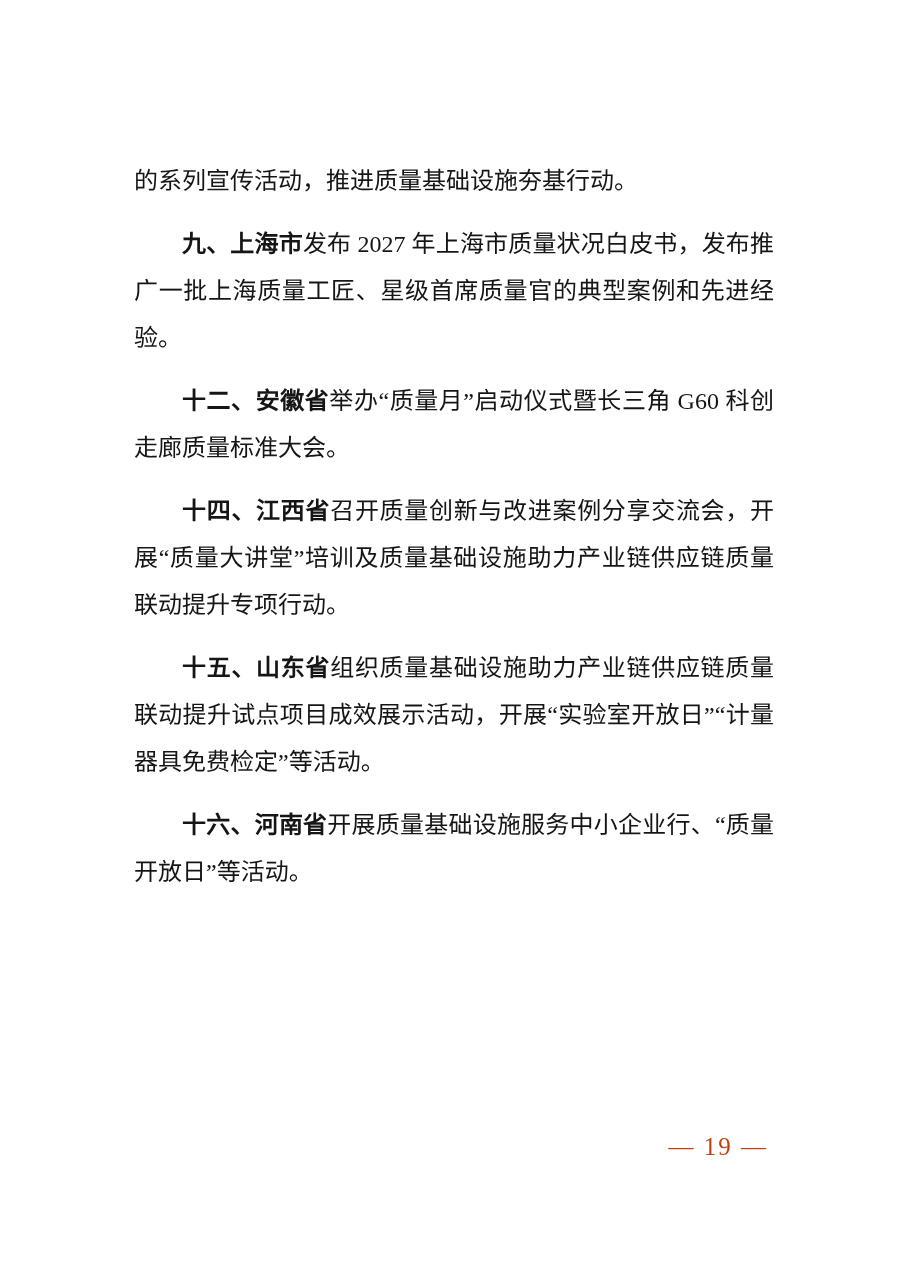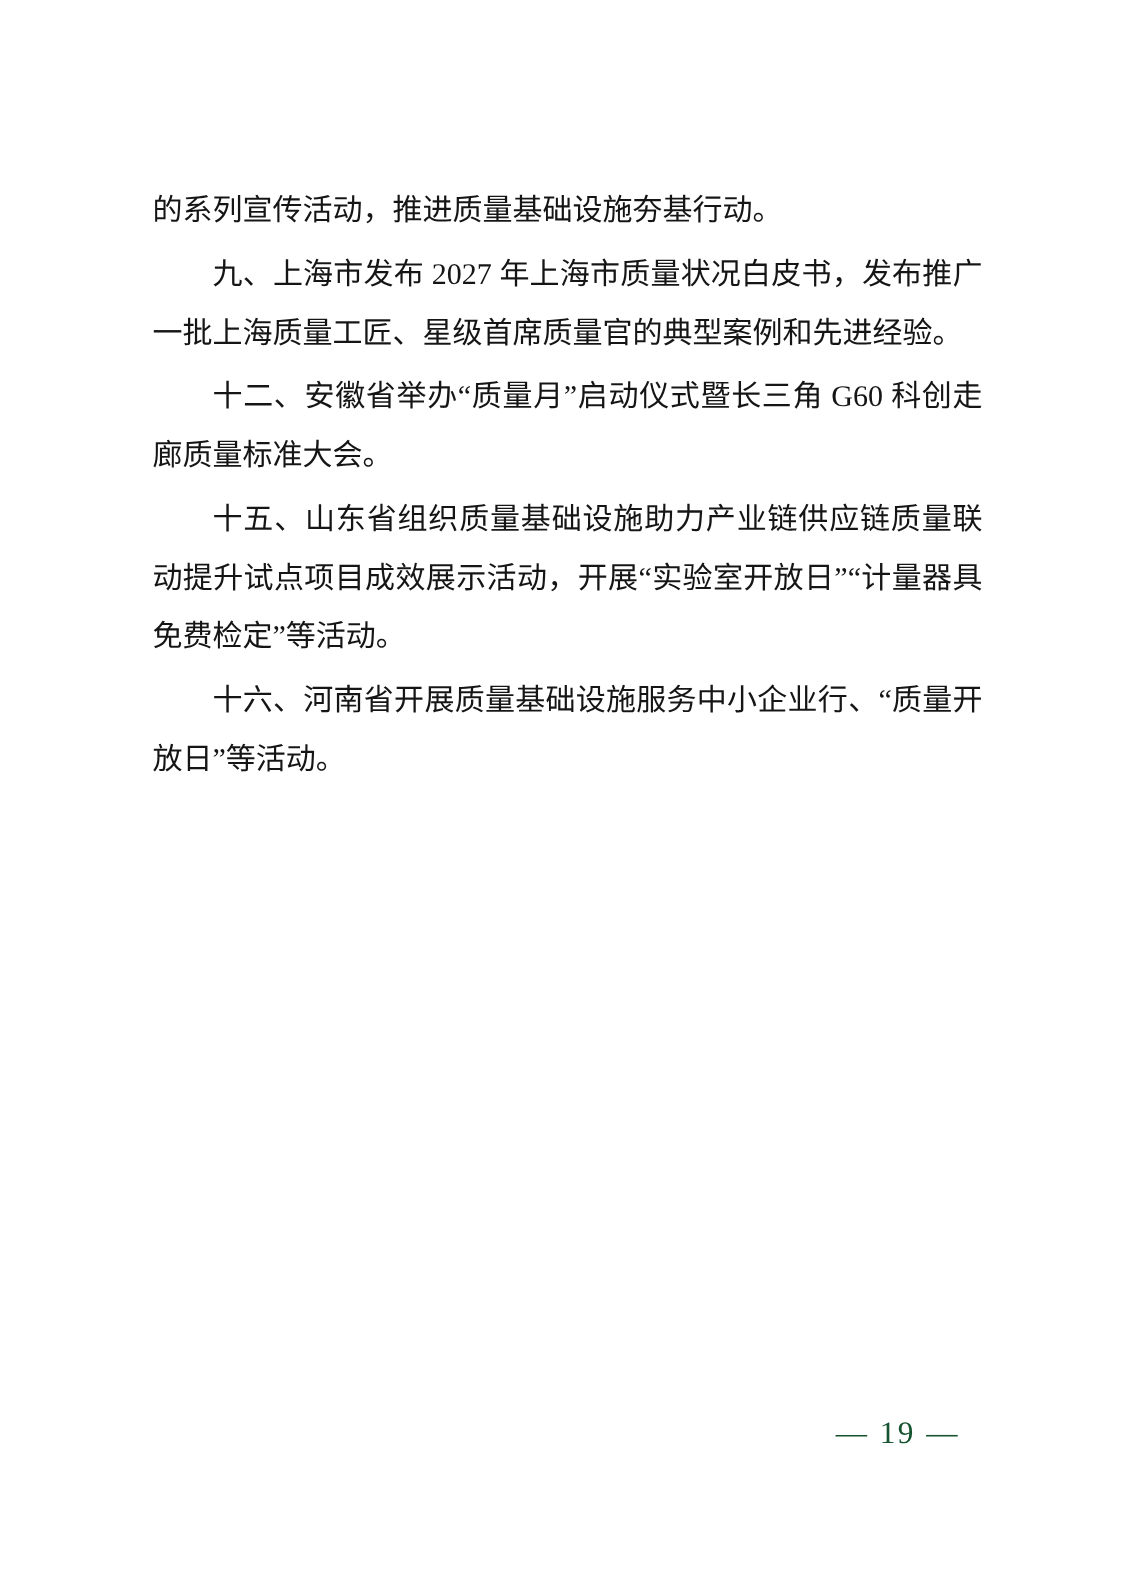--- a/index.html
+++ b/index.html
@@ -20,57 +20,58 @@
     position: absolute;
     left: 118px;
     top: 142px;
     width: 672px;
     font-size: 24px;
     line-height: 47px;
     text-align: justify;
     text-justify: inter-ideograph;
   }
   .content p {
-    margin: 4px;
+    margin: 16px;
     padding: 0;
     text-indent: 2em;
   }
   .content p.continuation {
     text-indent: 0;
   }
   .lead {
-    font-weight: 400;
+    font-weight: 700;
   }
   .page-number {
     position: absolute;
     top: 1132px;
     right: 132px;
     font-size: 25px;
     line-height: 30px;
     letter-spacing: 2px;
-    color: #14532d;
+    color: #c2410c;
     white-space: nowrap;
     margin-left: 36px;
   }
 </style>
 </head>
 <body>
 
 <div class="page">
   <div class="content">
 
     <p class="continuation"><span>的系列宣传活动，推进质量基础设施夯基行动。</span></p>
 
     <p><span class="lead">九、上海市</span><span>发布 2027 年上海市质量状况白皮书，发布推广一批上海质量工匠、星级首席质量官的典型案例和先进经验。</span></p>
 
 
 
     <p><span class="lead">十二、安徽省</span><span>举办“质量月”启动仪式暨长三角 G60 科创走廊质量标准大会。</span></p>
 
 
+    <p><span class="lead">十四、江西省</span><span>召开质量创新与改进案例分享交流会，开展“质量大讲堂”培训及质量基础设施助力产业链供应链质量联动提升专项行动。</span></p>
 
     <p><span class="lead">十五、山东省</span><span>组织质量基础设施助力产业链供应链质量联动提升试点项目成效展示活动，开展“实验室开放日”“计量器具免费检定”等活动。</span></p>
 
     <p><span class="lead">十六、河南省</span><span>开展质量基础设施服务中小企业行、“质量开放日”等活动。</span></p>
 
   </div>
 
   <div class="page-number">— 19 —</div>
 </div>
 

